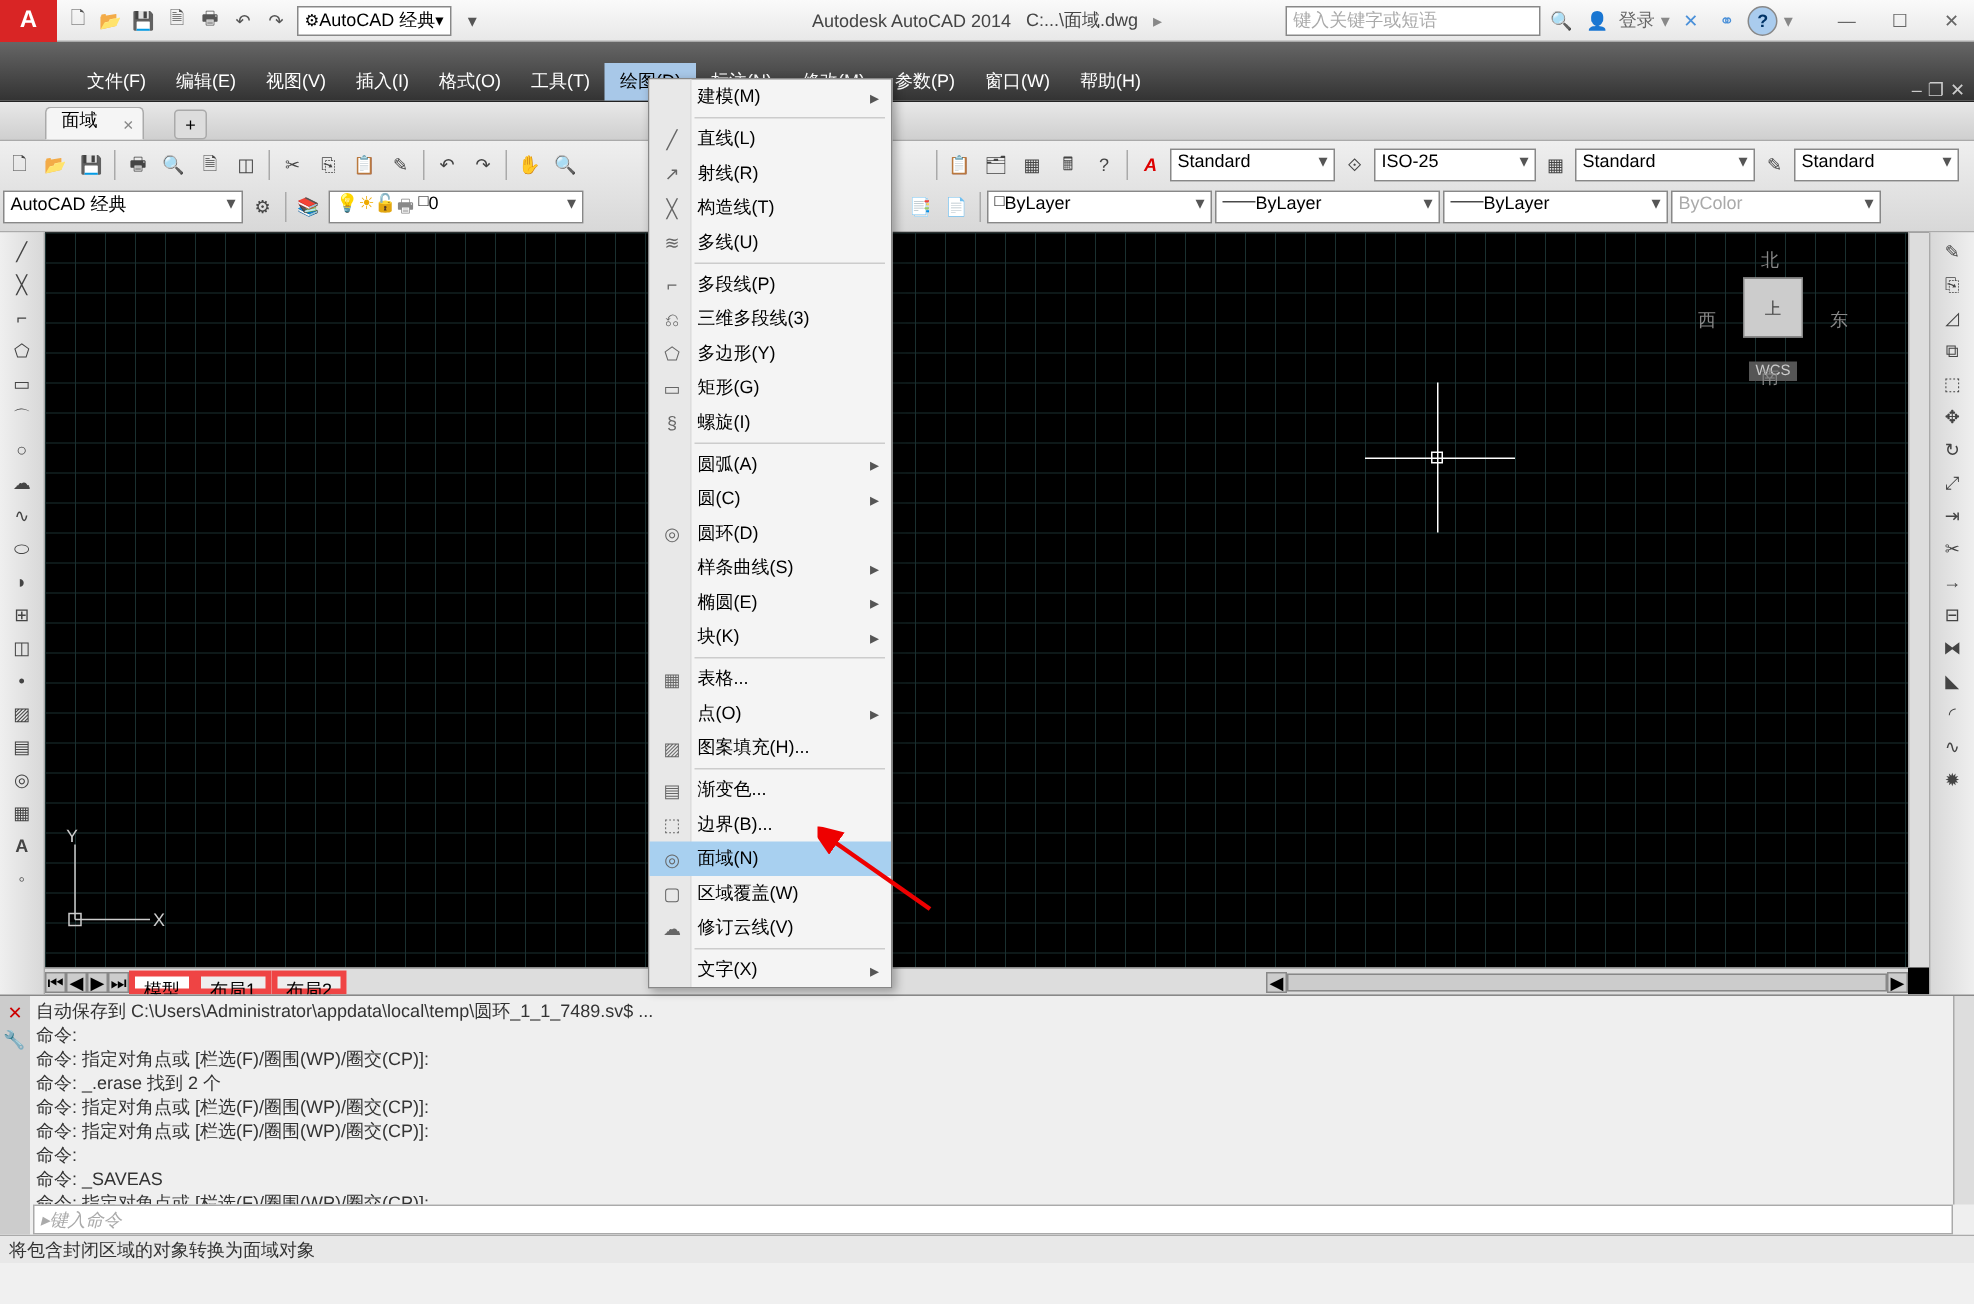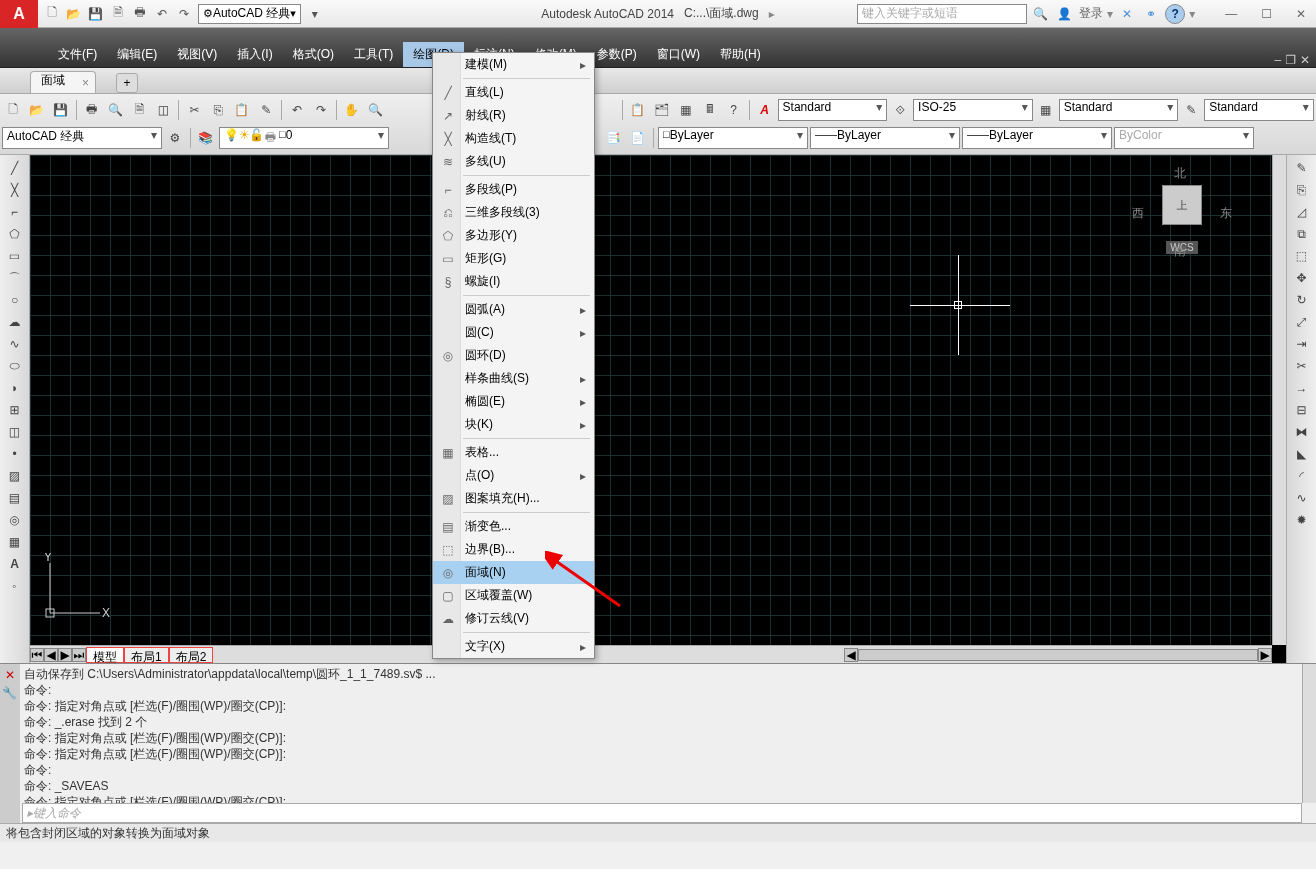--- a/index.html
+++ b/index.html
@@ -39,21 +39,21 @@
 .crosshair-h{position:absolute;top:150px;left:880px;width:100px;height:1px;background:#fff}
 .crosshair-v{position:absolute;top:100px;left:928px;width:1px;height:100px;background:#fff}
 .crosshair-box{position:absolute;top:146px;left:924px;width:8px;height:8px;border:1px solid #fff}
 .ucs{position:absolute;bottom:22px;left:10px;color:#ccc;font-size:10px}
 .vcube{position:absolute;top:10px;right:40px;width:100px;height:120px;color:#888;text-align:center}
 .vcube .face{width:40px;height:40px;background:#ccc;margin:20px auto 6px;display:flex;align-items:center;justify-content:center;color:#444;font-size:11px;border:1px solid #888}
 .vcube .wcs{background:#555;display:inline-block;padding:1px 4px;margin-top:10px;color:#ccc;font-size:10px}
 .scroll-v{position:absolute;right:0;top:0;bottom:18px;width:14px;background:#ddd;border-left:1px solid #aaa}
 .scroll-h{position:absolute;left:0;right:14px;bottom:0;height:18px;background:#ddd;border-top:1px solid #aaa;display:flex;align-items:center}
 .model-tabs{display:flex;height:16px;font-size:10px}
-.model-tab{padding:1px 6px;background:#eee;border:1px solid #ef4444;cursor:pointer}
+.model-tab{padding:1px 6px;background:#eee;border:4px solid #ef4444;cursor:pointer}
 .model-tab.active{background:#fff}
 .scroll-h .navbtn{width:14px;height:14px;background:#ccc;border:1px solid #888;display:flex;align-items:center;justify-content:center;cursor:pointer}
 .cmdwin{height:160px;background:#efefef;border-top:1px solid #888;position:relative;font-family:"SimSun",monospace}
 .cmdwin .handle{position:absolute;left:0;top:0;bottom:0;width:20px;background:#ccc;display:flex;flex-direction:column;align-items:center;padding-top:4px;gap:4px}
 .cmdwin .lines{position:absolute;left:22px;right:14px;top:0;bottom:20px;overflow:hidden;padding:2px;color:#333;font-size:12px;line-height:16px}
 .cmdwin .input{position:absolute;left:22px;right:14px;bottom:0;height:20px;background:#fff;border:1px solid #aaa;display:flex;align-items:center;padding:0 4px;color:#aaa;font-style:italic}
 .status-bar{height:19px;background:#e8e8e8;border-top:1px solid #aaa;display:flex;align-items:center;padding:0 6px;font-size:11px;color:#333}
 
 .dropdown{position:absolute;left:432px;top:52px;width:163px;background:#f4f4f4;border:1px solid #888;box-shadow:2px 2px 6px rgba(0,0,0,.3);z-index:100}
 .dropdown-item{height:23px;display:flex;align-items:center;padding-left:32px;position:relative;cursor:pointer;font-size:12px}
@@ -160,21 +160,21 @@
     <div class="tb-btn">▦</div>
     <div class="tb-btn">🖩</div>
     <div class="tb-btn">?</div>
     <div class="tb-sep"></div>
     <div class="tb-btn" style="color:#d00;font-weight:bold;font-style:italic">A</div>
     <div class="combo" style="width:110px">
         <span>Standard</span>
         <span class="arrow">▾</span>
       </div>
     <div class="tb-btn">⟐</div>
-    <div class="combo" style="width:120px">
+    <div class="combo" style="width:108px">
         <span>ISO-25</span>
         <span class="arrow">▾</span>
       </div>
     <div class="tb-btn">▦</div>
     <div class="combo" style="width:120px">
         <span>Standard</span>
         <span class="arrow">▾</span>
       </div>
     <div class="tb-btn">✎</div>
     <div class="combo" style="width:110px">

